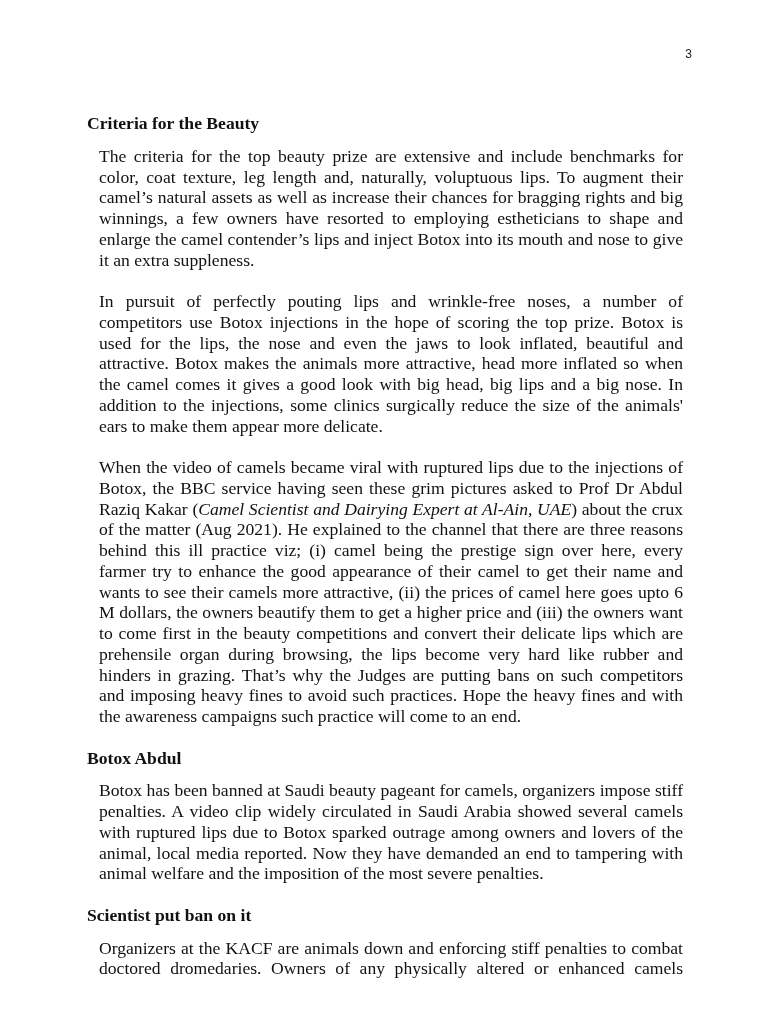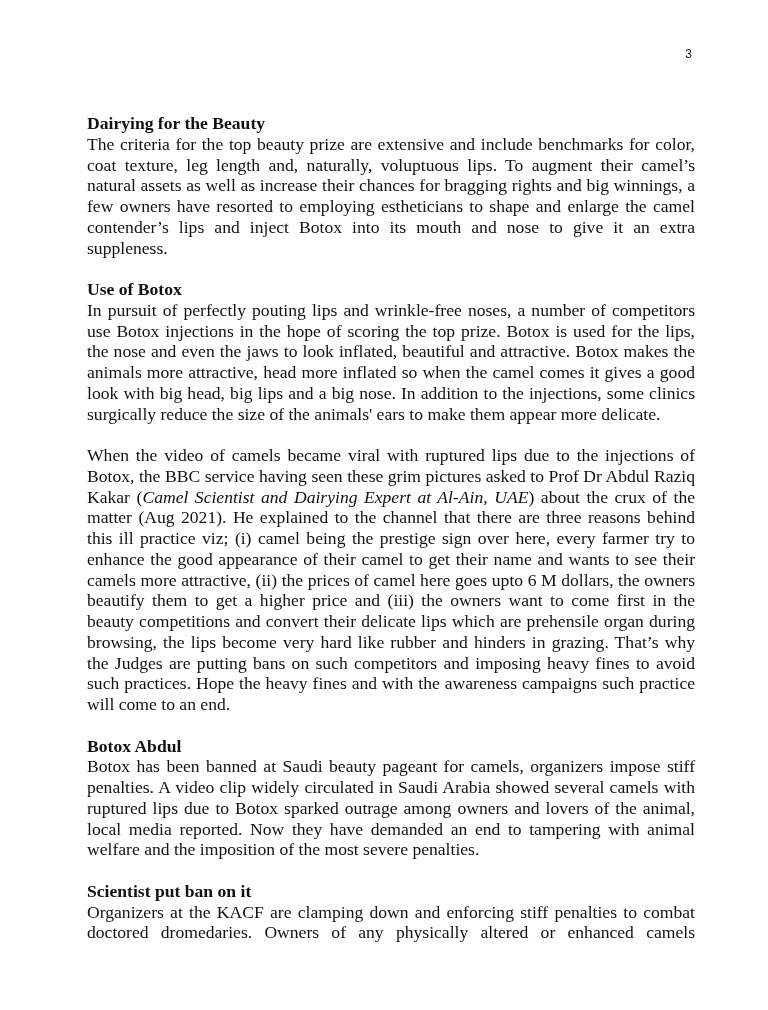--- a/index.html
+++ b/index.html
@@ -35,54 +35,53 @@
     }
     .section {
       margin: 0 0 20.75px 0;
     }
     .heading {
       font-weight: bold;
       margin: 0;
       font-size: 17.6px;
     }
     .para {
-      margin: 0;
+      margin: 12px;
       text-align: justify;
       text-align-last: left;
     }
     .para.last-justified {
       text-align-last: justify;
     }
     .bold { font-weight: normal; }
     .ital { font-style: italic; }
   </style>
 </head>
 <body>
 
 <div class="page-number">3</div>
 
 <div class="content">
 
   <div class="section">
-    <p class="heading">Dairying for the Beauty</p>
+    <p class="heading">Criteria for the Beauty</p>
     <p class="para">The criteria for the top beauty prize are extensive and include benchmarks for color, coat texture, leg length and, naturally, voluptuous lips. To augment their camel’s natural assets as well as increase their chances for bragging rights and big winnings, a few owners have resorted to employing estheticians to shape and enlarge the camel contender’s lips and inject Botox into its mouth and nose to give it an extra suppleness.</p>
   </div>
 
   <div class="section">
-    <p class="heading">Use of Botox</p>
     <p class="para">In pursuit of perfectly pouting lips and wrinkle-free noses, a number of competitors use Botox injections in the hope of scoring the top prize. Botox is used for the lips, the nose and even the jaws to look inflated, beautiful and attractive. Botox makes the animals more attractive, head more inflated so when the camel comes it gives a good look with big head, big lips and a big nose. In addition to the injections, some clinics surgically reduce the size of the animals' ears to make them appear more delicate.</p>
   </div>
 
   <div class="section">
     <p class="para"><span>When the video of camels became viral with ruptured lips due to the injections of </span><span class="bold">Botox</span><span>, the BBC service having seen these grim pictures asked to Prof </span><span class="bold">Dr Abdul Raziq Kakar</span><span> (</span><span class="ital">Camel Scientist and Dairying Expert at Al-Ain, UAE</span><span>) about the crux of the matter (Aug 2021). He explained to the channel that there are three reasons behind this ill practice viz; (i) camel being the prestige sign over here, every farmer try to enhance the good appearance of their camel to get their name and wants to see their camels more attractive, (ii) the prices of camel here goes upto 6 M dollars, the owners beautify them to get a higher price and (iii) the owners want to come first in the beauty competitions and convert their delicate lips which are prehensile organ during browsing, the lips become very hard like rubber and hinders in grazing. That’s why the Judges are putting bans on such competitors and imposing heavy fines to avoid such practices. Hope the heavy fines and with the awareness campaigns such practice will come to an end.</span></p>
   </div>
 
   <div class="section">
     <p class="heading">Botox Abdul</p>
     <p class="para">Botox has been banned at Saudi beauty pageant for camels, organizers impose stiff penalties. A video clip widely circulated in Saudi Arabia showed several camels with ruptured lips due to Botox sparked outrage among owners and lovers of the animal, local media reported. Now they have demanded an end to tampering with animal welfare and the imposition of the most severe penalties.</p>
   </div>
 
   <div class="section">
     <p class="heading">Scientist put ban on it</p>
-    <p class="para last-justified">Organizers at the KACF are clamping down and enforcing stiff penalties to combat doctored dromedaries. Owners of any physically altered or enhanced camels</p>
+    <p class="para last-justified">Organizers at the KACF are animals down and enforcing stiff penalties to combat doctored dromedaries. Owners of any physically altered or enhanced camels</p>
   </div>
 
 </div>
 
 </body></html>

